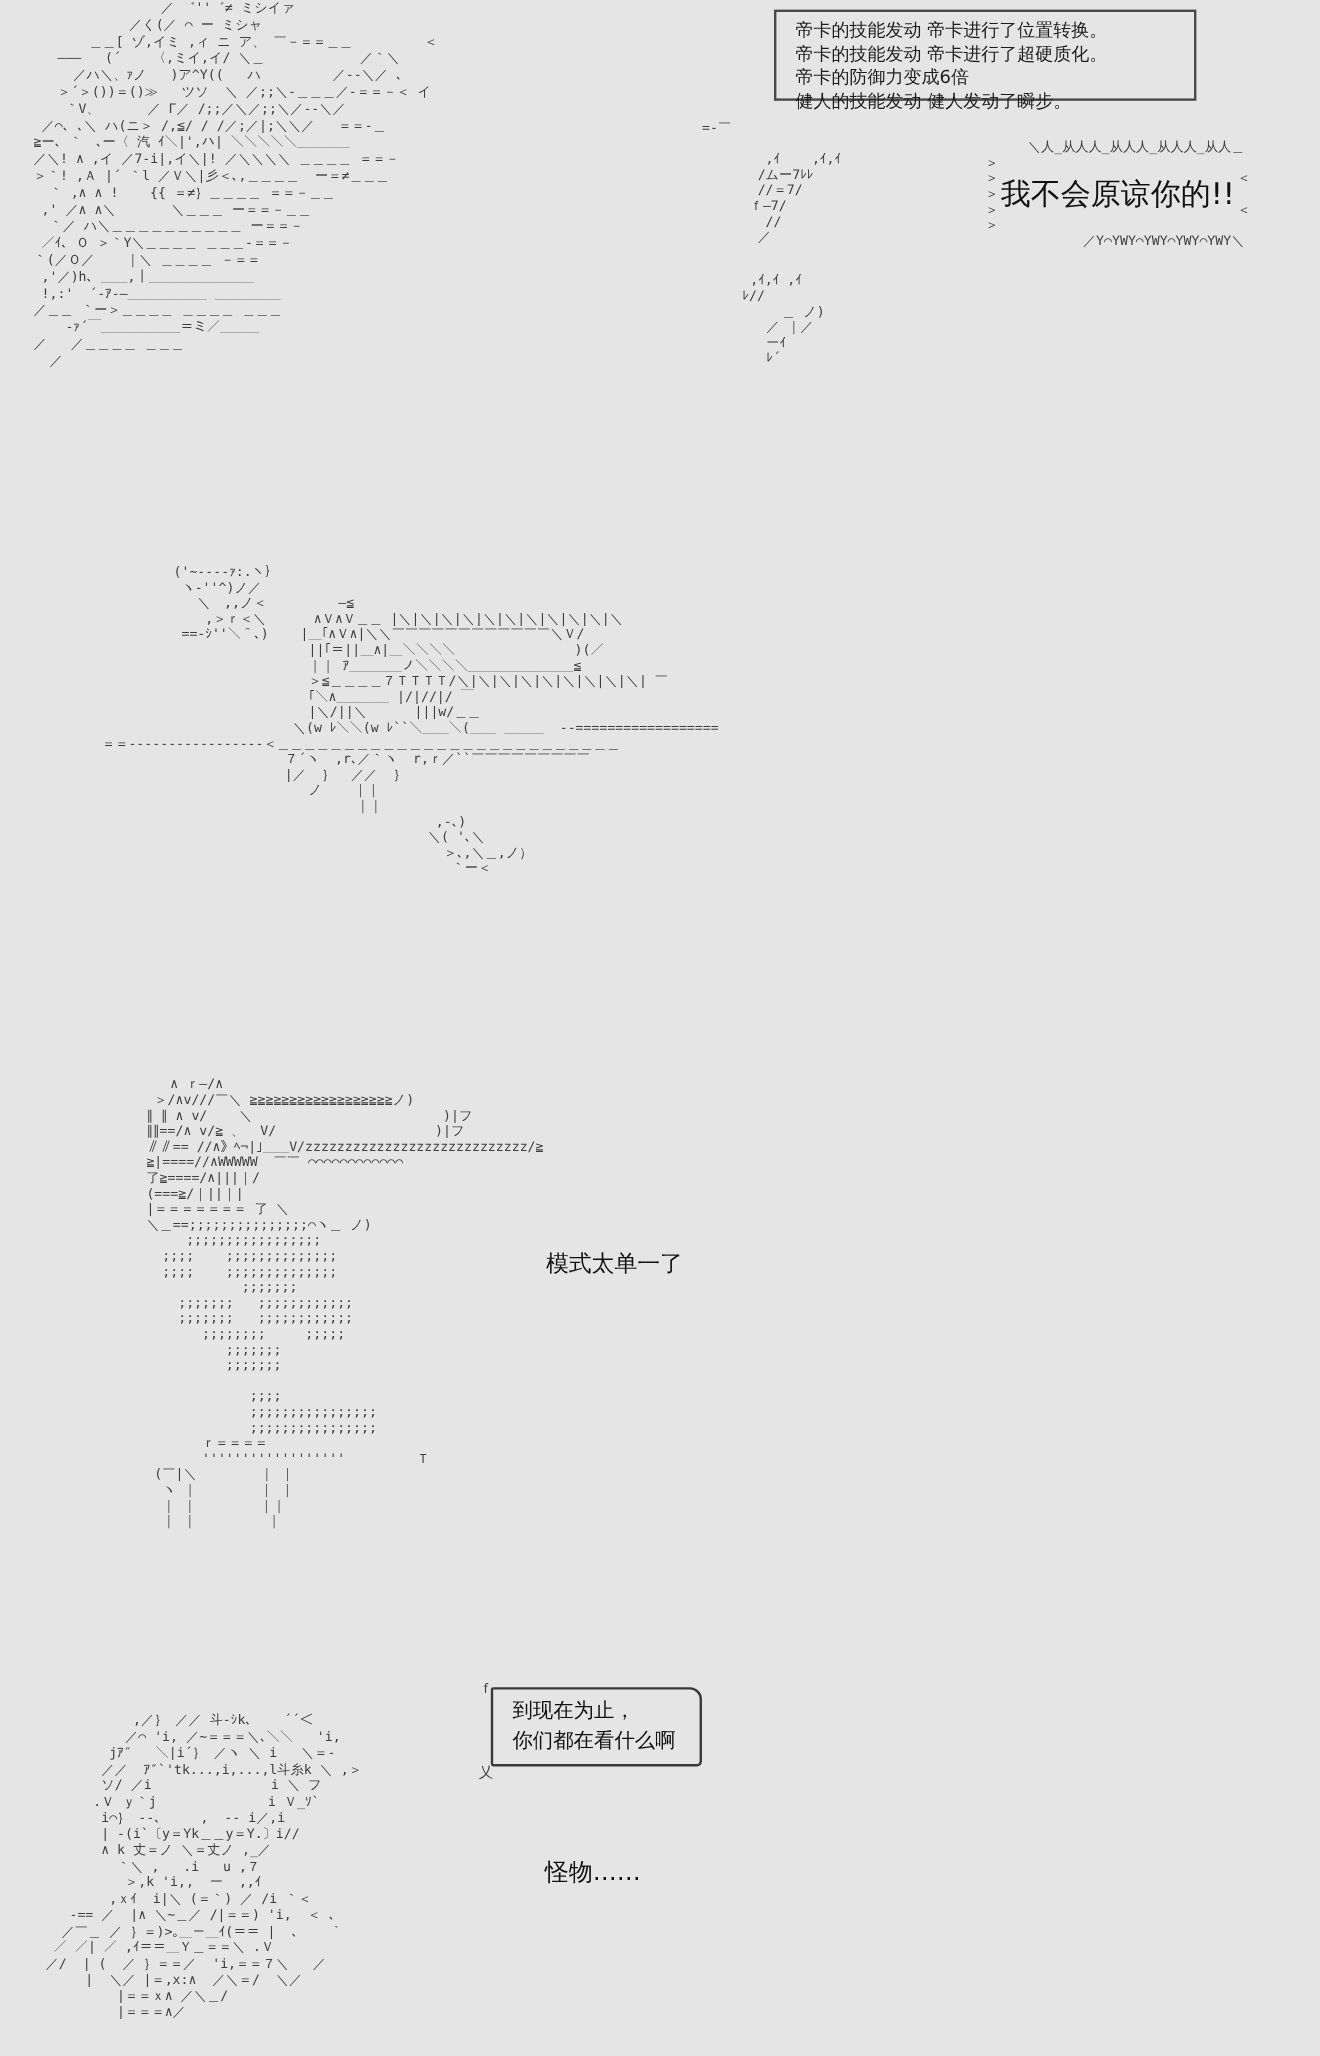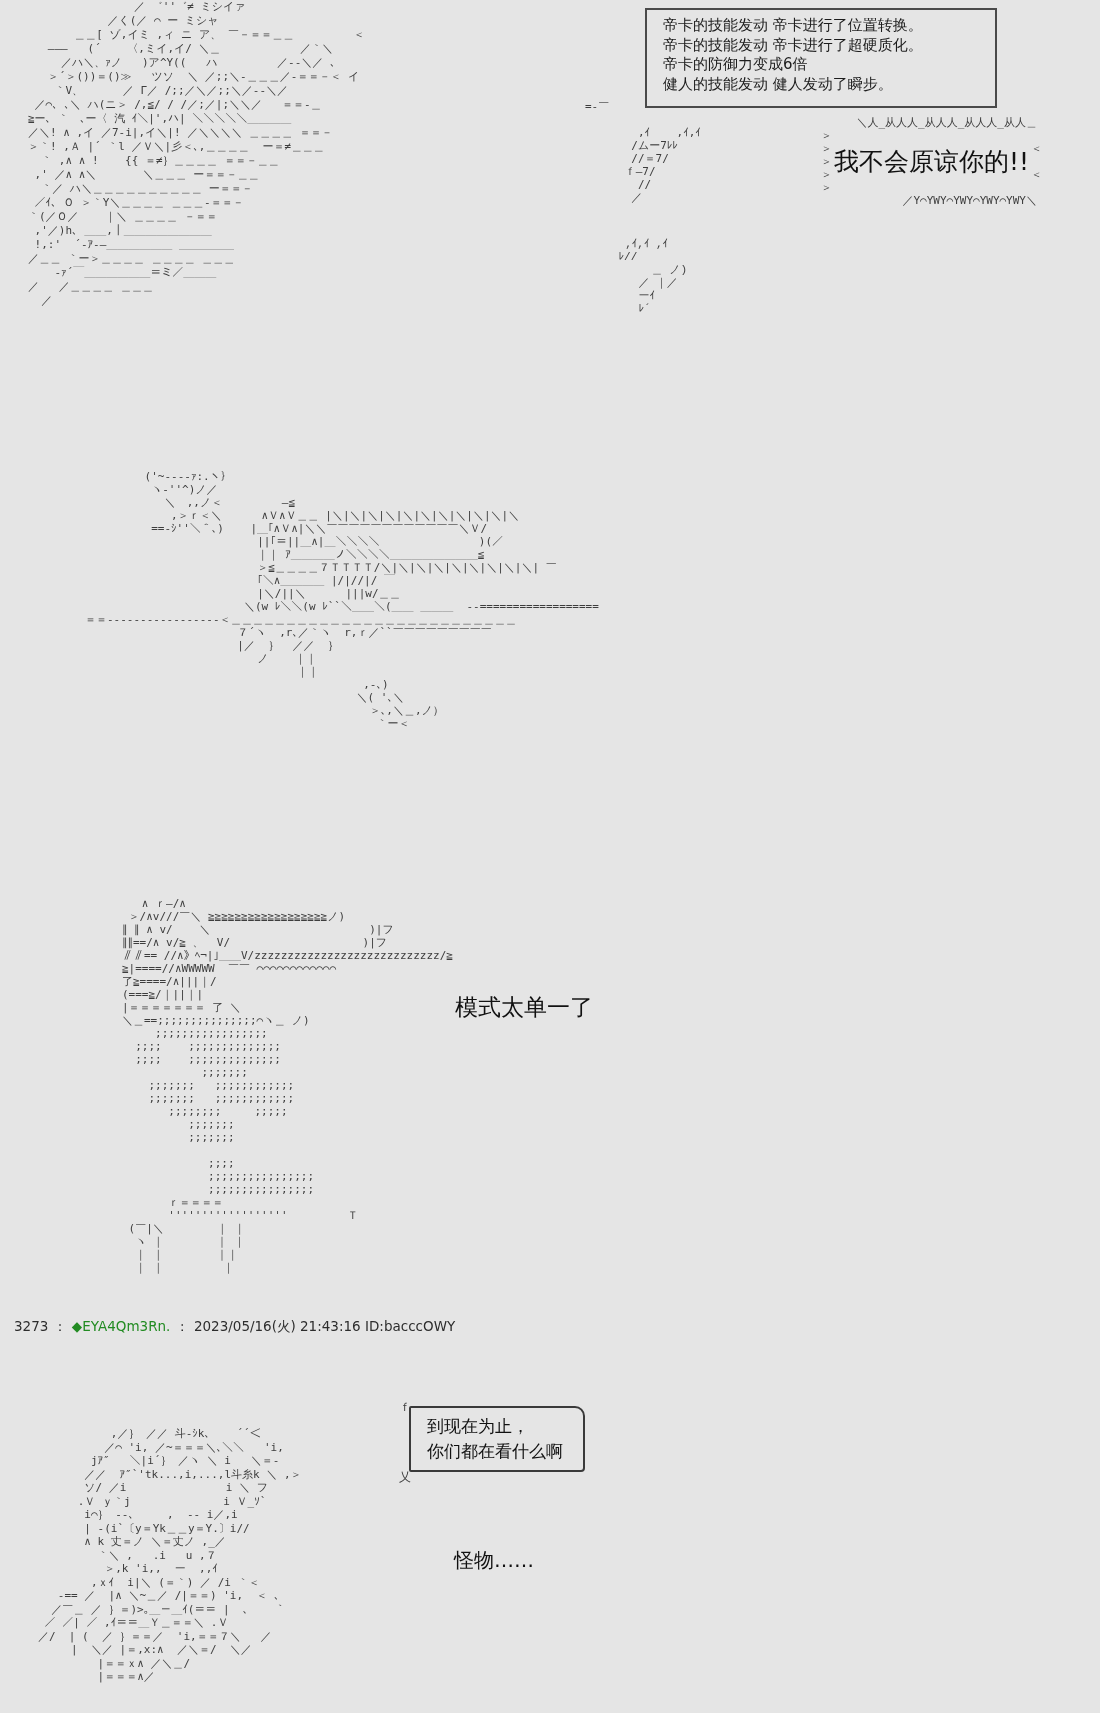--- a/index.html
+++ b/index.html
@@ -1,21 +1,21 @@
 <!DOCTYPE html>
 <html><head>
 <meta charset="utf-8">
 <style>
   * { margin:0; padding:0; box-sizing:border-box; }
   html,body { background:#ffffff; }
   .page { position:relative; width:1100px; height:1713px; background:#e5e5e5;
           overflow:hidden; font-family:"DejaVu Sans", sans-serif; }
   .aa { position:absolute; font-family:"DejaVu Sans Mono", monospace;
         font-size:11px; line-height:14px; color:#3d3d3d; white-space:pre; }
-  .logbox { position:absolute; left:645px; top:8px; width:352px; height:100px;
+  .logbox { position:absolute; left:645px; top:8px; width:352px; height:76px;
             border:2px solid #4a4a4a; padding:6px 8px 6px 16px;
             color:#1c1c1c; font-size:15px; line-height:19.5px; white-space:nowrap; }
   .bubble1 { position:absolute; left:821px; top:116px; width:216px;
              color:#3d3d3d; text-align:right; }
   .bubble1 .edge { font-family:"DejaVu Sans Mono", monospace; font-size:11px;
                    line-height:13px; white-space:pre; }
   .bubble1 .mid { display:flex; align-items:center; justify-content:space-between; }
   .bubble1 .side { font-family:"DejaVu Sans Mono", monospace; font-size:11px;
                    line-height:13px; white-space:pre; color:#3d3d3d; }
   .shout { font-size:25px; color:#111; white-space:nowrap; padding:0 2px; }
@@ -67,21 +67,21 @@
 
   <pre class="aa" style="left:585px; top:100px; line-height:13px;">=-￣
 
         ,ｲ    ,ｲ,ｲ
        /ムー7ﾚﾚ
        //＝7/
       ｆ―7/
         //
        ／</pre>
 
-  <pre class="aa" style="left:612px; top:238px; line-height:13px;font-family:Liberation Mono, monospace;">  ,ｲ,ｲ ,ｲ
+  <pre class="aa" style="left:612px; top:227px; line-height:13px;">  ,ｲ,ｲ ,ｲ
  ﾚ//
       ＿ ノ)
     ／ ｜／
     ーｲ
     ﾚ´</pre>
 
   <div class="bubble1">
     <pre class="edge">＼人_从人人_从人人_从人人_从人＿</pre>
     <div class="mid">
       <pre class="side">＞
@@ -142,25 +142,22 @@
              ;;;;
              ;;;;;;;;;;;;;;;;
              ;;;;;;;;;;;;;;;;
        ｒ＝＝＝＝
        ''''''''''''''''''         Ｔ
  (￣|＼        ｜ ｜
   ヽ ｜        ｜ ｜
   ｜ ｜        ｜｜
   ｜ ｜         ｜</pre>
 
-  <div class="dialogue" style="left:455px; top:992px; font-size:23px;">模式太单一了</div>
+  <div class="dialogue" style="left:455px; top:1040px; font-size:19px;">模式太单一了</div>
 
-  <div class="post-header" style="left:14px; top:1318px;">
-    <span>3273</span><span class="hsep">：</span><span class="trip">◆EYA4Qm3Rn.</span><span class="hsep">：</span><span>2023/05/16(火) 21:43:16</span>&nbsp;<span>ID:bacccOWY</span>
-  </div>
 
   <pre class="aa" style="left:38px; top:1427px; line-height:13.5px;">           ,／｝ ／／ 斗-ｼk､    ´´＜
           ／⌒ 'i, ／~＝＝＝＼､＼＼   'i,
         jｱ″   ＼|i´｝ ／ヽ ＼ i   ＼＝-
        ／／  ｱ″`'tk...,i,...,l斗糸k ＼ ,＞
        ソ/ ／i               i ＼ フ
       .Ｖ ｙ｀j              i Ｖ_ｿ`
        i⌒｝ --､     ,  -- i／,i
        | -(i`〔y＝Yk＿＿y＝Y.〕i//
        ∧ k 丈＝ノ ＼＝丈ノ ,_／

